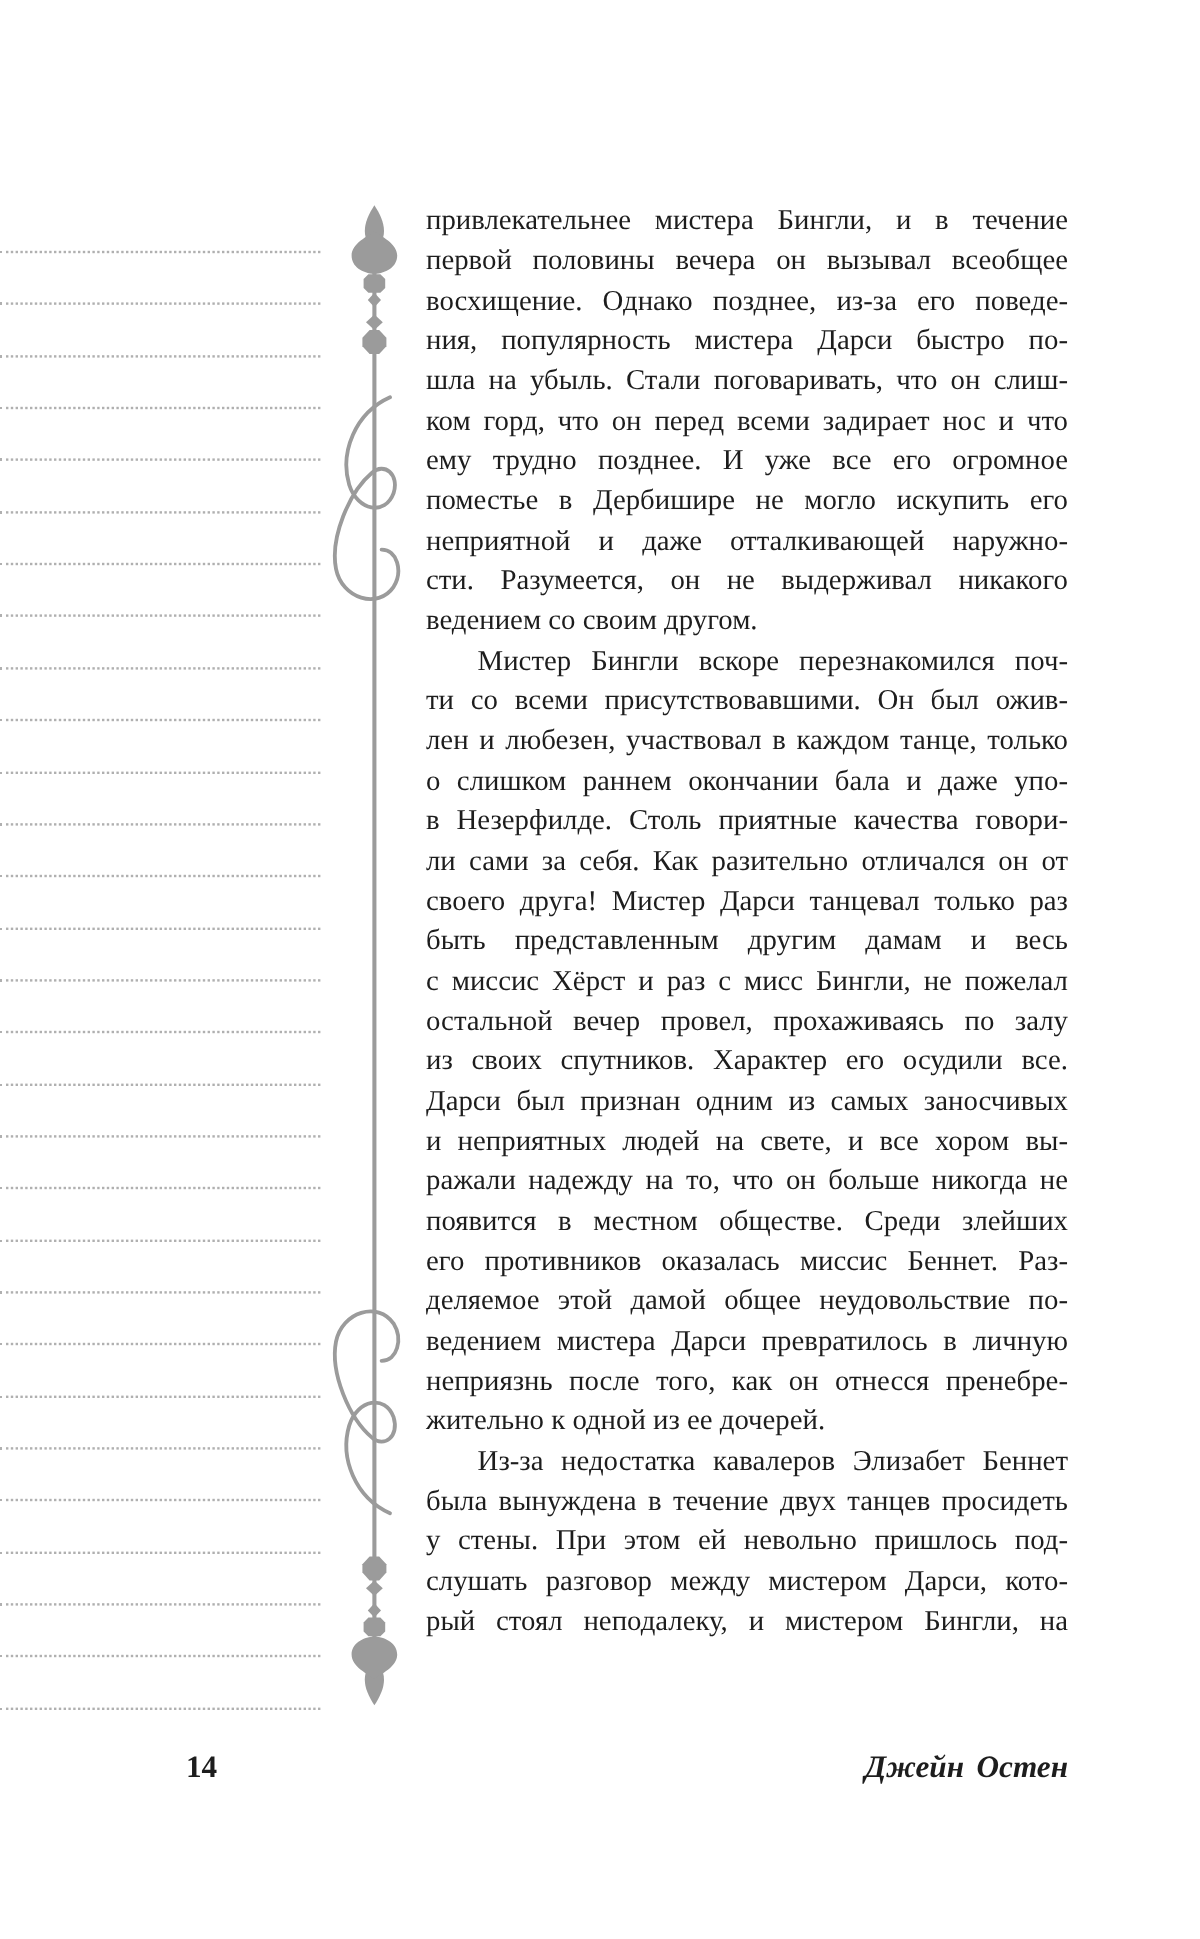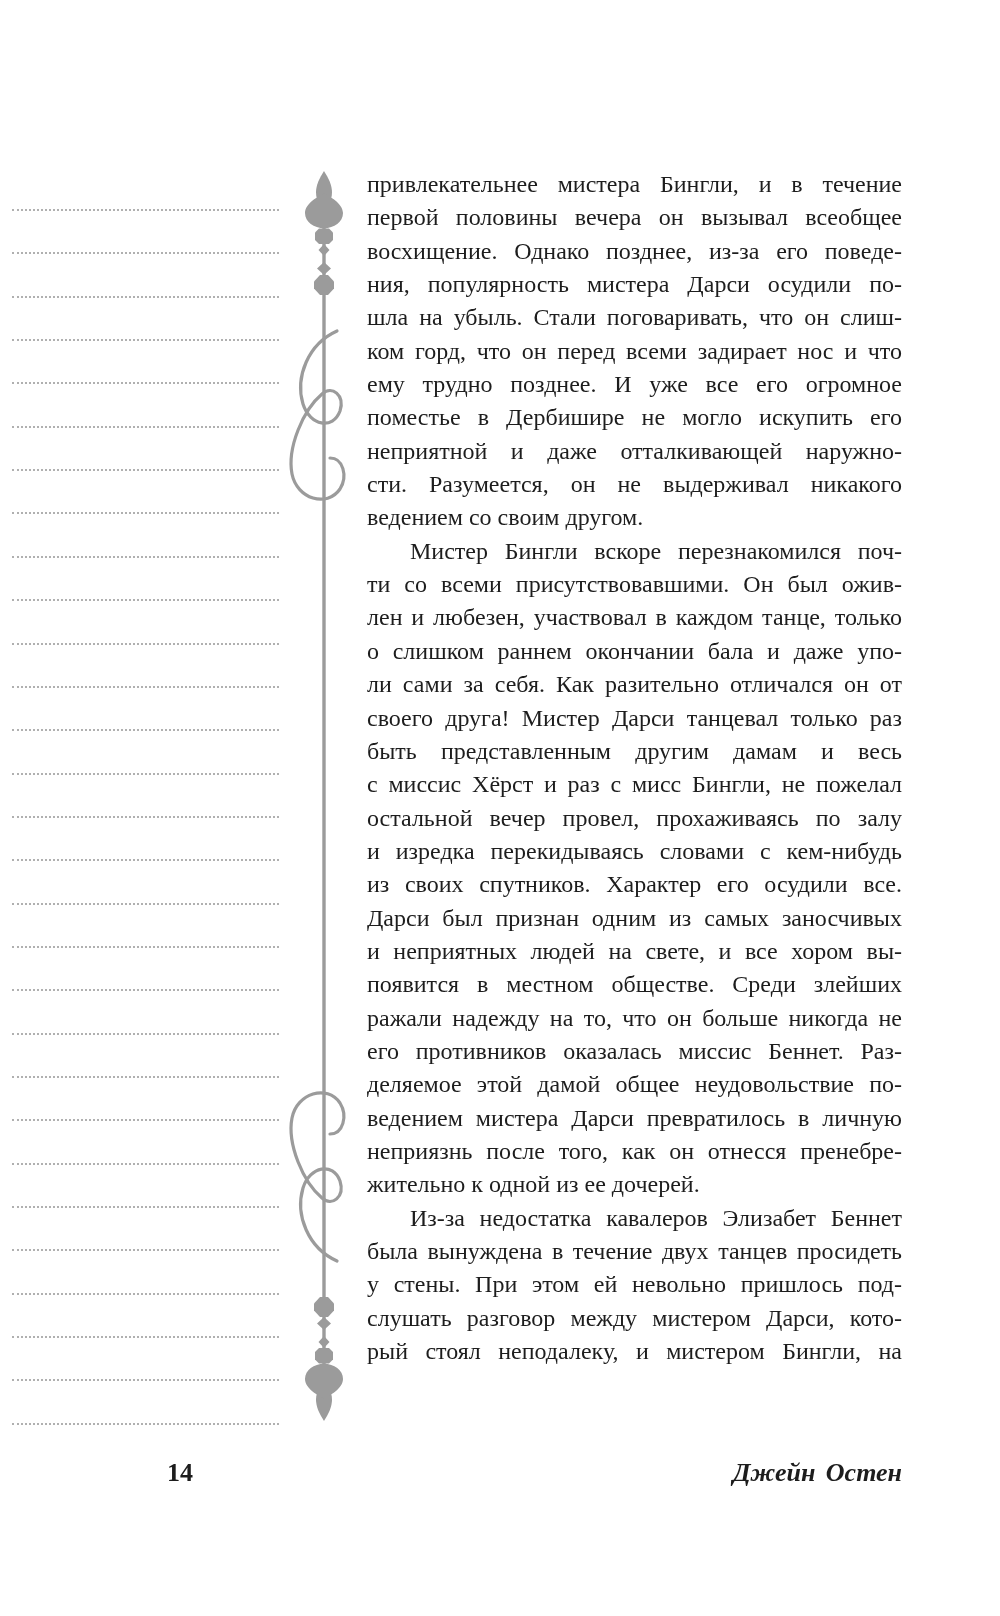--- a/index.html
+++ b/index.html
@@ -9,21 +9,21 @@
     --ruled:#b0b0b0;
   }
   *{margin:0;padding:0;box-sizing:border-box;}
   html,body{width:1000px;height:1616px;}
   body{
     background:var(--bg);
     font-family:"Liberation Serif","DejaVu Serif",serif;
     overflow:hidden;
     position:relative;
   }
-  .page{position:absolute;inset:0;background:var(--bg);margin-left:12px;}
+  .page{position:absolute;inset:0;background:var(--bg);}
 
   
   .margin-lines{position:absolute;left:0;top:0;width:267px;height:1616px;}
   .ruled-line{
     position:absolute;left:0;width:267px;height:0;
     border-top:2px dotted var(--ruled);
   }
 
   
   .ornament{position:absolute;left:270px;top:165px;width:84px;height:1262px;}
@@ -108,43 +108,43 @@
 
     <line x1="42" y1="40" x2="42" y2="1222" stroke="var(--ornament)" stroke-width="3.4"></line>
     <use href="#ornHalf"></use>
     <use href="#ornHalf" transform="translate(0,1262) scale(1,-1)"></use>
   </svg>
 
   <div class="text-column" id="textColumn">
       <div class="text-line">привлекательнее мистера Бингли, и в течение</div>
       <div class="text-line">первой половины вечера он вызывал всеобщее</div>
       <div class="text-line">восхищение. Однако позднее, из-за его поведе-</div>
-      <div class="text-line">ния, популярность мистера Дарси осудили по-</div>
+      <div class="text-line">ния, популярность мистера Дарси быстро по-</div>
       <div class="text-line">шла на убыль. Стали поговаривать, что он слиш-</div>
       <div class="text-line">ком горд, что он перед всеми задирает нос и что</div>
       <div class="text-line">ему трудно позднее. И уже все его огромное</div>
       <div class="text-line">поместье в Дербишире не могло искупить его</div>
       <div class="text-line">неприятной и даже отталкивающей наружно-</div>
       <div class="text-line">сти. Разумеется, он не выдерживал никакого</div>
       <div class="text-line flush-last">ведением со своим другом.</div>
       <div class="text-line indent">Мистер Бингли вскоре перезнакомился поч-</div>
       <div class="text-line">ти со всеми присутствовавшими. Он был ожив-</div>
       <div class="text-line">лен и любезен, участвовал в каждом танце, только</div>
       <div class="text-line">о слишком раннем окончании бала и даже упо-</div>
+      <div class="text-line">в Незерфилде. Столь приятные качества говори-</div>
       <div class="text-line">ли сами за себя. Как разительно отличался он от</div>
       <div class="text-line">своего друга! Мистер Дарси танцевал только раз</div>
       <div class="text-line">быть представленным другим дамам и весь</div>
       <div class="text-line">с миссис Хёрст и раз с мисс Бингли, не пожелал</div>
       <div class="text-line">остальной вечер провел, прохаживаясь по залу</div>
-      <div class="text-line">и изредка перекидываясь словами с кем-нибудь</div>
       <div class="text-line">из своих спутников. Характер его осудили все.</div>
       <div class="text-line">Дарси был признан одним из самых заносчивых</div>
       <div class="text-line">и неприятных людей на свете, и все хором вы-</div>
+      <div class="text-line">ражали надежду на то, что он больше никогда не</div>
       <div class="text-line">появится в местном обществе. Среди злейших</div>
-      <div class="text-line">ражали надежду на то, что он больше никогда не</div>
       <div class="text-line">его противников оказалась миссис Беннет. Раз-</div>
       <div class="text-line">деляемое этой дамой общее неудовольствие по-</div>
       <div class="text-line">ведением мистера Дарси превратилось в личную</div>
       <div class="text-line">неприязнь после того, как он отнесся пренебре-</div>
       <div class="text-line flush-last">жительно к одной из ее дочерей.</div>
       <div class="text-line indent">Из-за недостатка кавалеров Элизабет Беннет</div>
       <div class="text-line">была вынуждена в течение двух танцев просидеть</div>
       <div class="text-line">у стены. При этом ей невольно пришлось под-</div>
       <div class="text-line">слушать разговор между мистером Дарси, кото-</div>
       <div class="text-line">рый стоял неподалеку, и мистером Бингли, на</div>

